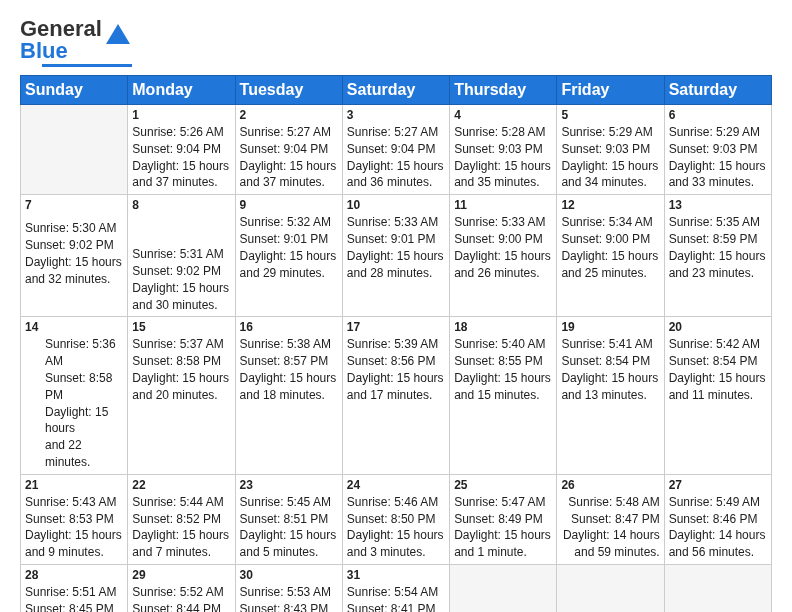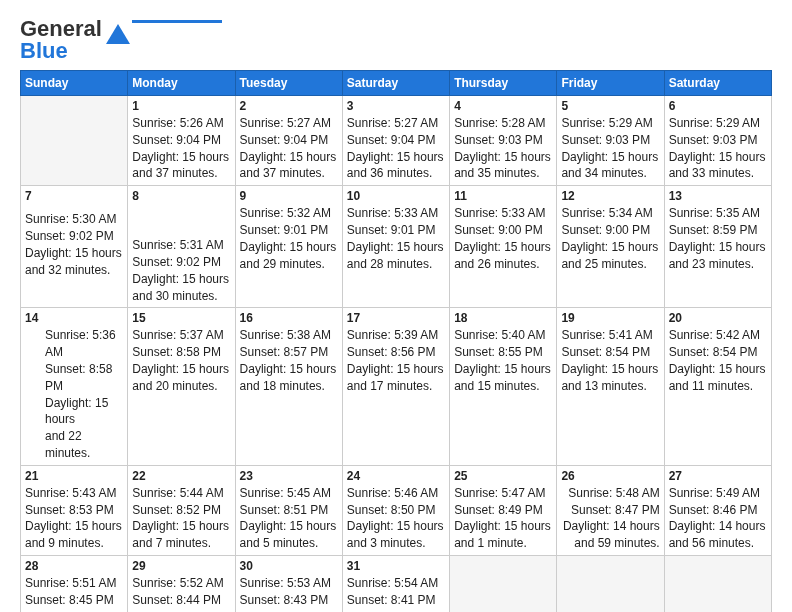--- a/index.html
+++ b/index.html
@@ -18,22 +18,22 @@
       flex-direction: column;
     }
     .header {
       display: flex;
       justify-content: space-between;
       align-items: flex-start;
       margin-bottom: 8px;
     }
     .logo {
       display: flex;
-      flex-direction: row;
-      align-items: flex-start;
+      flex-direction: column;
+      align-items: flex-end;
     }
     .logo-text {
       font-size: 22px;
       font-weight: bold;
       color: #333;
       line-height: 1;
     }
     .logo-text span.general { color: #333; }
     .logo-text span.blue { color: #2176d9; }
     .title-block {
@@ -52,21 +52,21 @@
     }
     .calendar {
       flex: 1;
       border-collapse: collapse;
       width: 100%;
       table-layout: fixed;
     }
     .calendar thead tr th {
       background: #2176d9;
       color: #fff;
-      font-size: 12px;
+      font-size: 16px;
       font-weight: bold;
       padding: 5px 4px;
       text-align: left;
       border: 1px solid #1a5fad;
     }
     .calendar tbody tr td {
       border: 1px solid #ccc;
       vertical-align: top;
       padding: 3px 4px;
       font-size: 9.5px;

